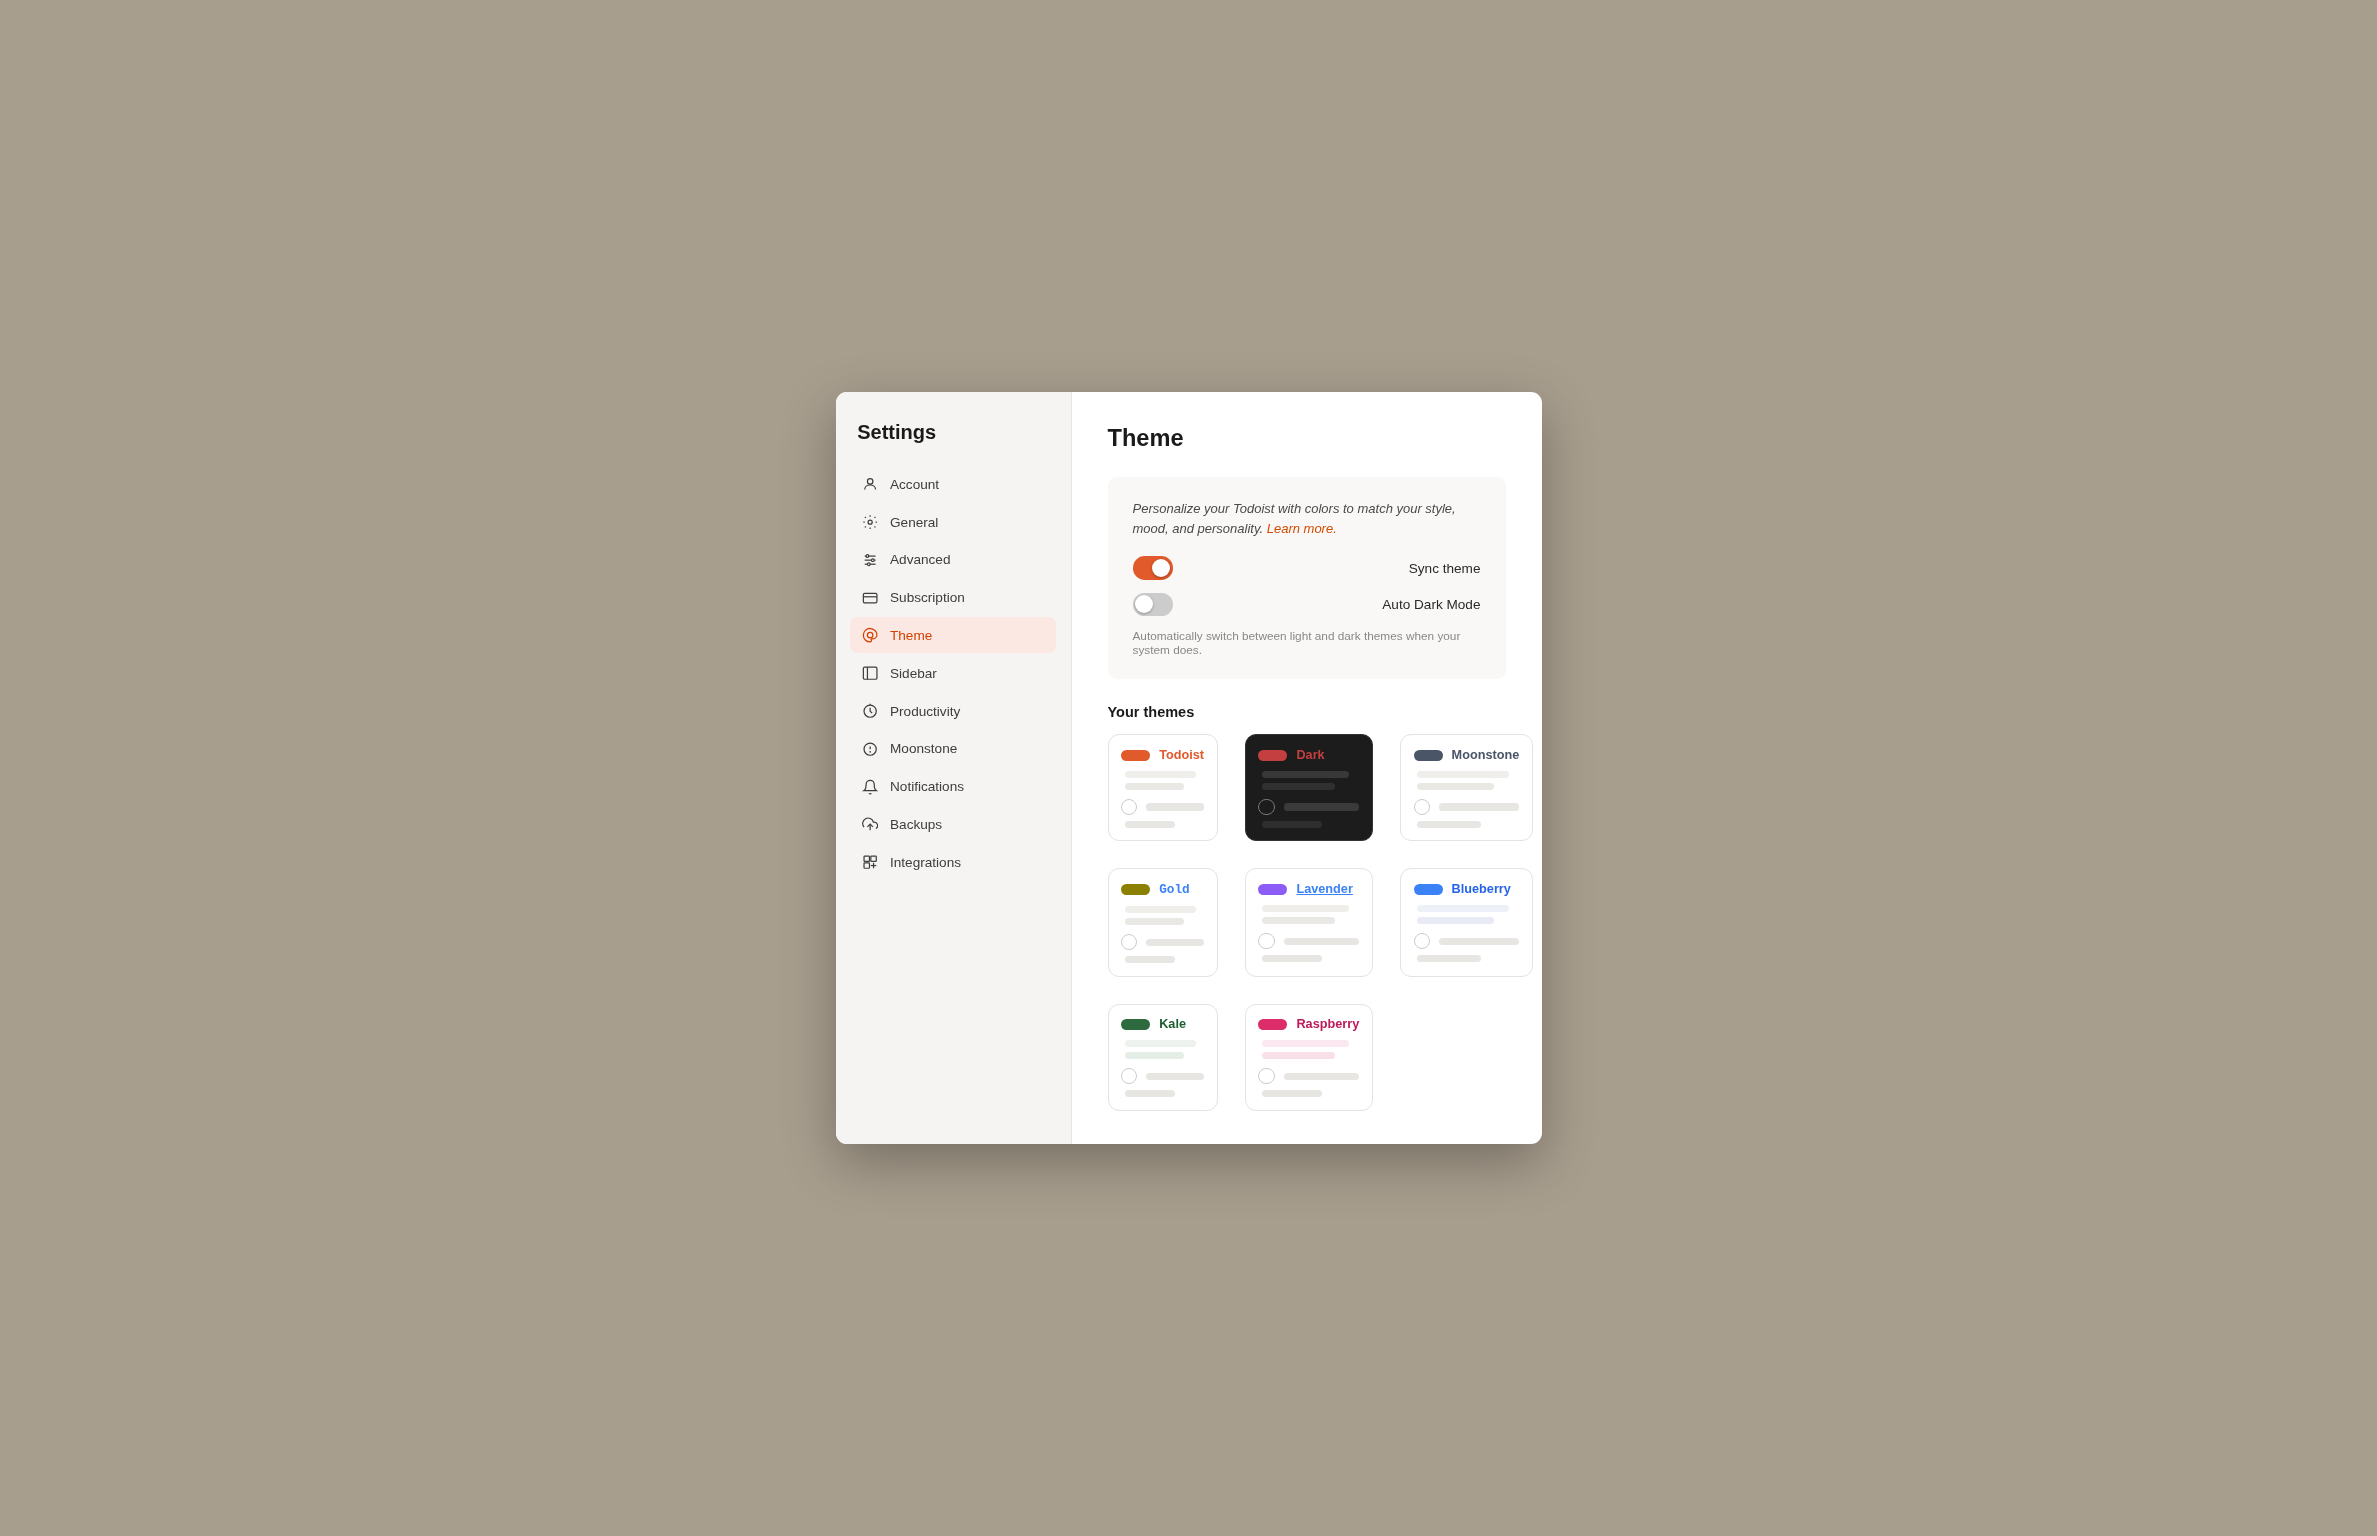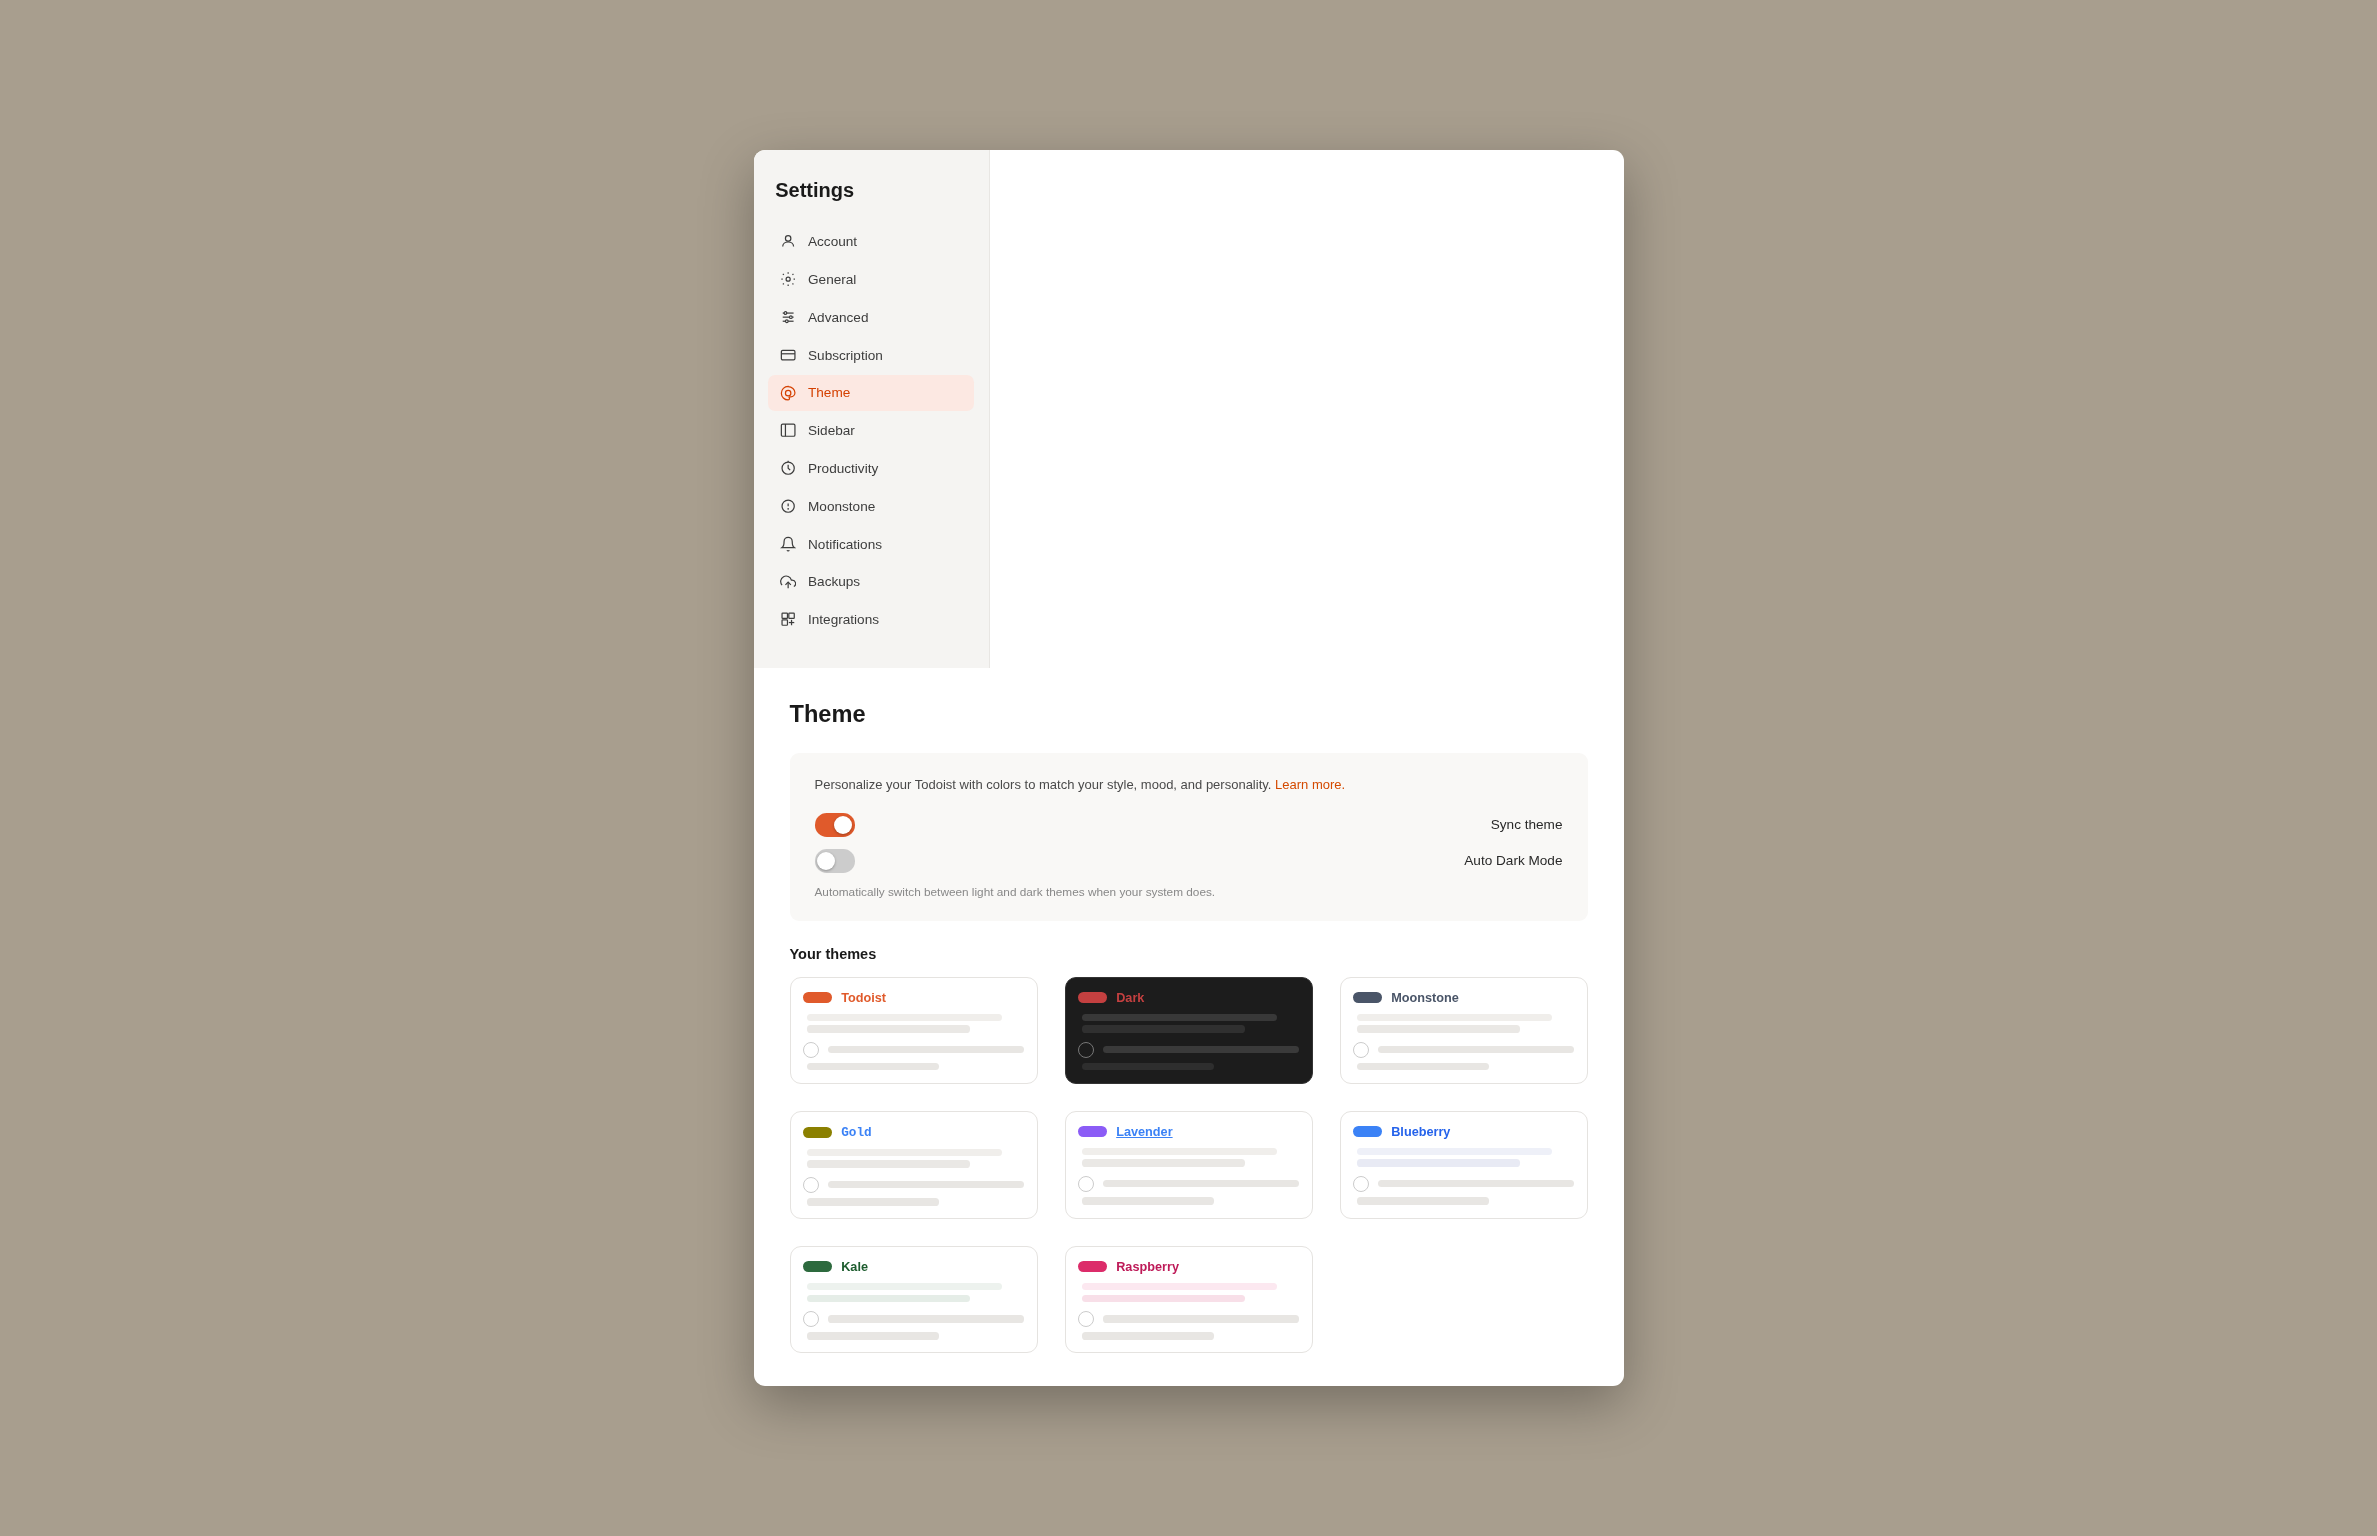--- a/index.html
+++ b/index.html
@@ -7,26 +7,25 @@
       background-color: #a89e8e;
       display: flex;
       align-items: center;
       justify-content: center;
       min-height: 100vh;
       font-family: -apple-system, BlinkMacSystemFont, 'Segoe UI', sans-serif;
     }
     .window {
       background: #fff;
       border-radius: 11px;
-      width: 870px;
+      width: 706px;
       min-height: 743px;
       display: flex;
       overflow: hidden;
       box-shadow: 0 18px 54px rgba(0,0,0,0.3);
-      flex-direction: column;
     }
     .sidebar {
       width: 236px;
       background: #f5f4f2;
       padding: 29px 14.5px;
       flex-shrink: 0;
       border-right: 0.9px solid #e8e6e3;
     }
     .sidebar-title {
       font-size: 20px;
@@ -74,20 +73,21 @@
       background: #f9f8f6;
       border-radius: 9px;
       padding: 22px 25px;
       margin-bottom: 25px;
     }
     .description-text {
       font-size: 13px;
       color: #4a4a4a;
       margin-bottom: 18px;
       line-height: 1.5;
+      font-style: italic;
     }
     .learn-more {
       color: #d44a00;
       cursor: pointer;
     }
     .toggle-row {
       display: flex;
       align-items: center;
       gap: 12.7px;
       margin-bottom: 12.7px;

